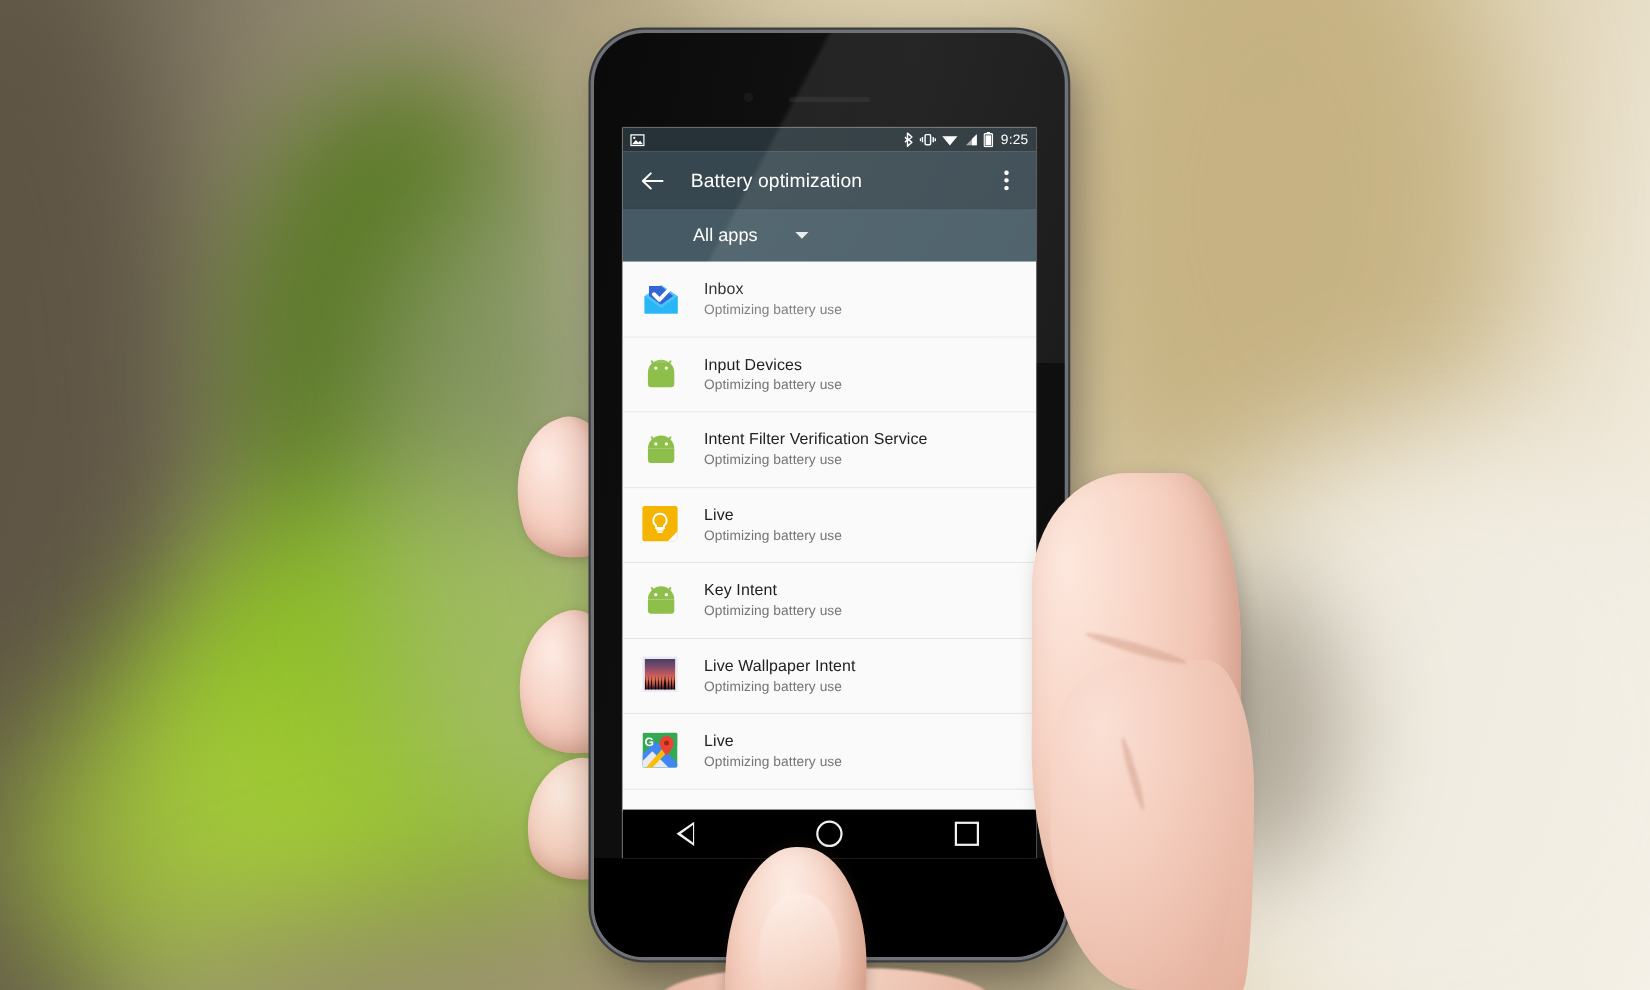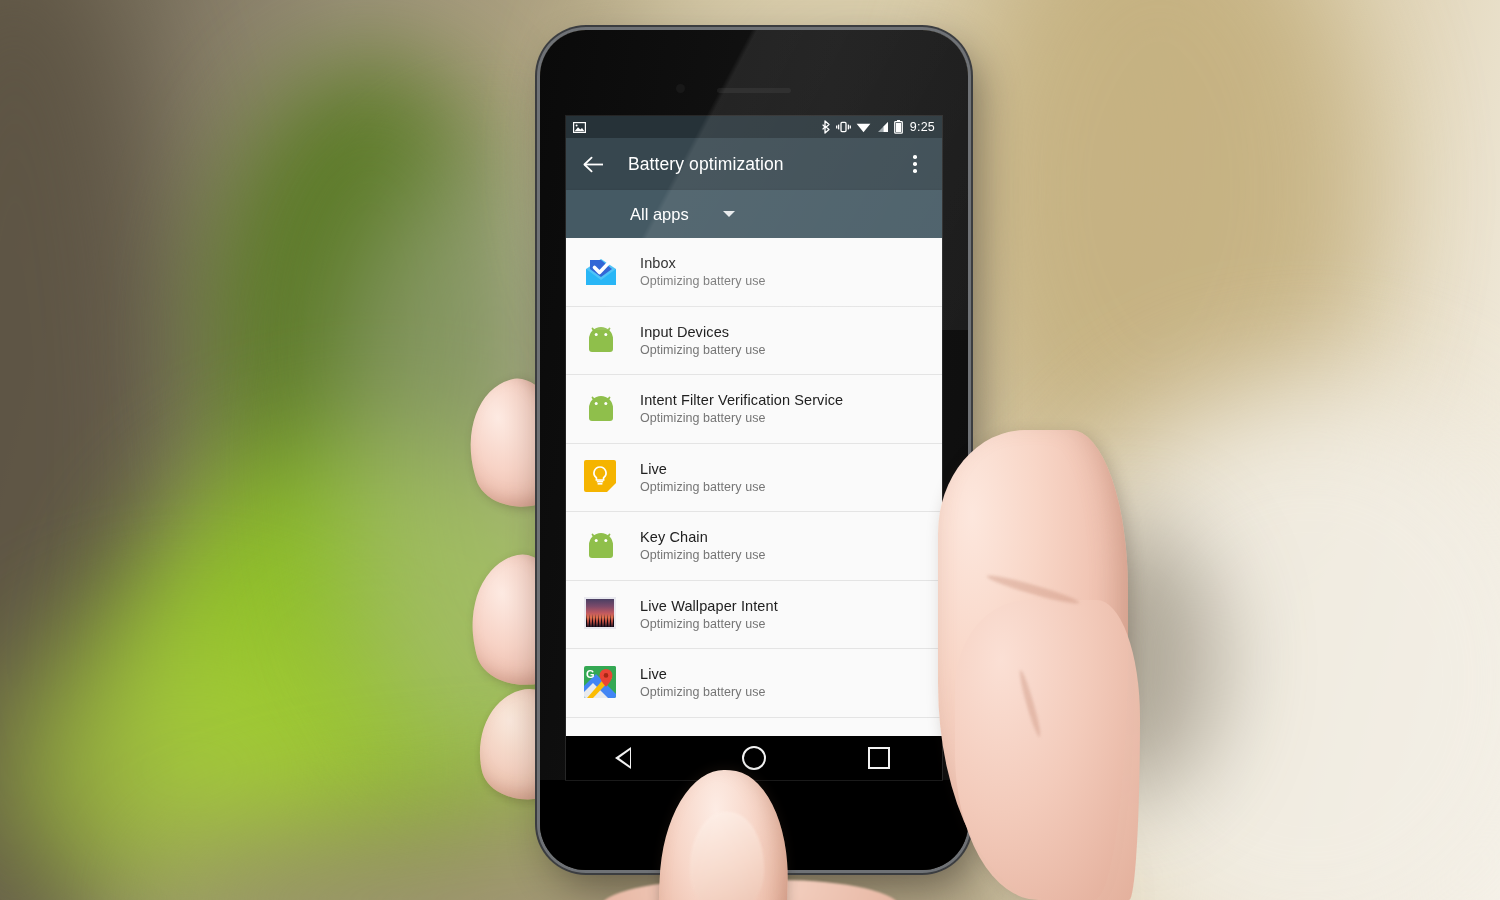--- a/index.html
+++ b/index.html
@@ -361,21 +361,21 @@
           <svg class="ic-android" viewBox="0 0 34 34">
             <path d="M5 16 h24 v10 a3 3 0 0 1 -3 3 h-18 a3 3 0 0 1 -3 -3 Z" fill="#8fbf4b"></path>
             <path d="M5 16 a12 12 0 0 1 24 0 Z" fill="#8fbf4b"></path>
             <line x1="8.5" y1="5.5" x2="11.5" y2="10" stroke="#8fbf4b" stroke-width="1.8" stroke-linecap="round"></line>
             <line x1="25.5" y1="5.5" x2="22.5" y2="10" stroke="#8fbf4b" stroke-width="1.8" stroke-linecap="round"></line>
             <circle cx="12.2" cy="11.6" r="1.5" fill="#fff"></circle>
             <circle cx="21.8" cy="11.6" r="1.5" fill="#fff"></circle>
           </svg>
         </div>
         <div class="txt">
-          <span class="t1">Key Chain</span>
+          <span class="t1">Key Intent</span>
           <span class="t2">Optimizing battery use</span>
         </div>
       </div>
 
       <div class="row">
         <div class="ico">
           <div class="ic-wall">
               <div class="spikes"></div>
             </div>
         </div>

